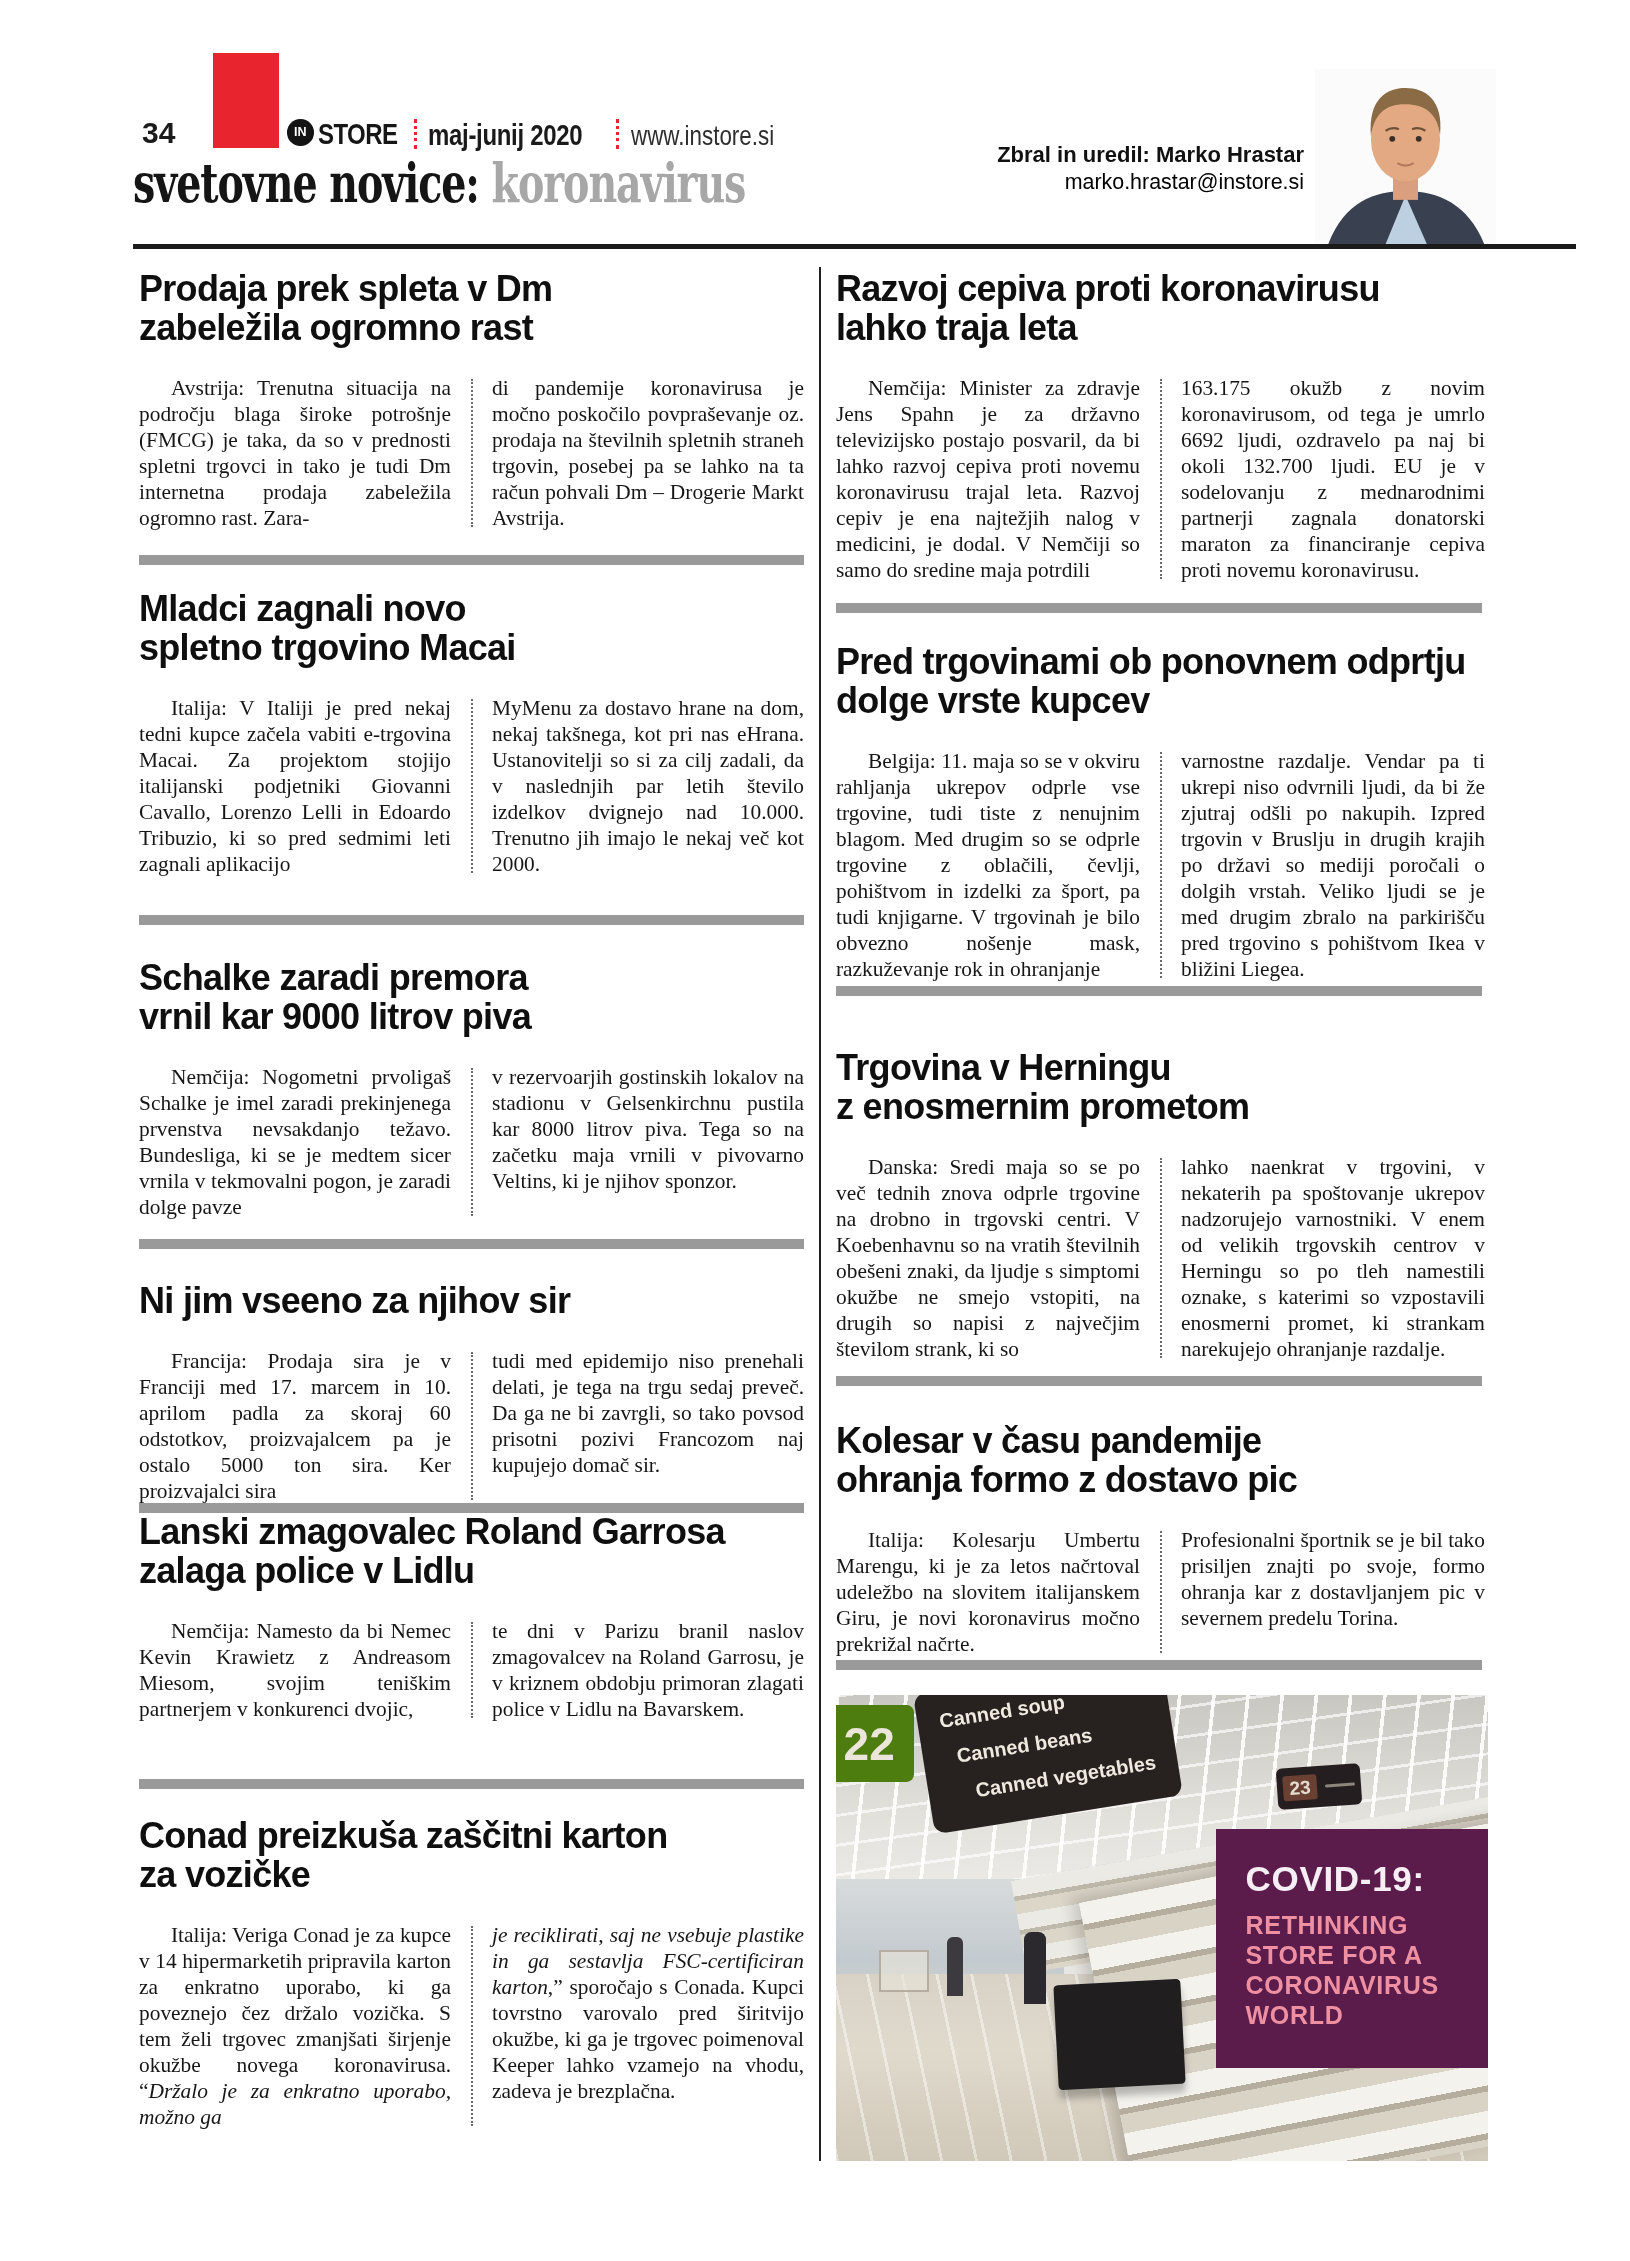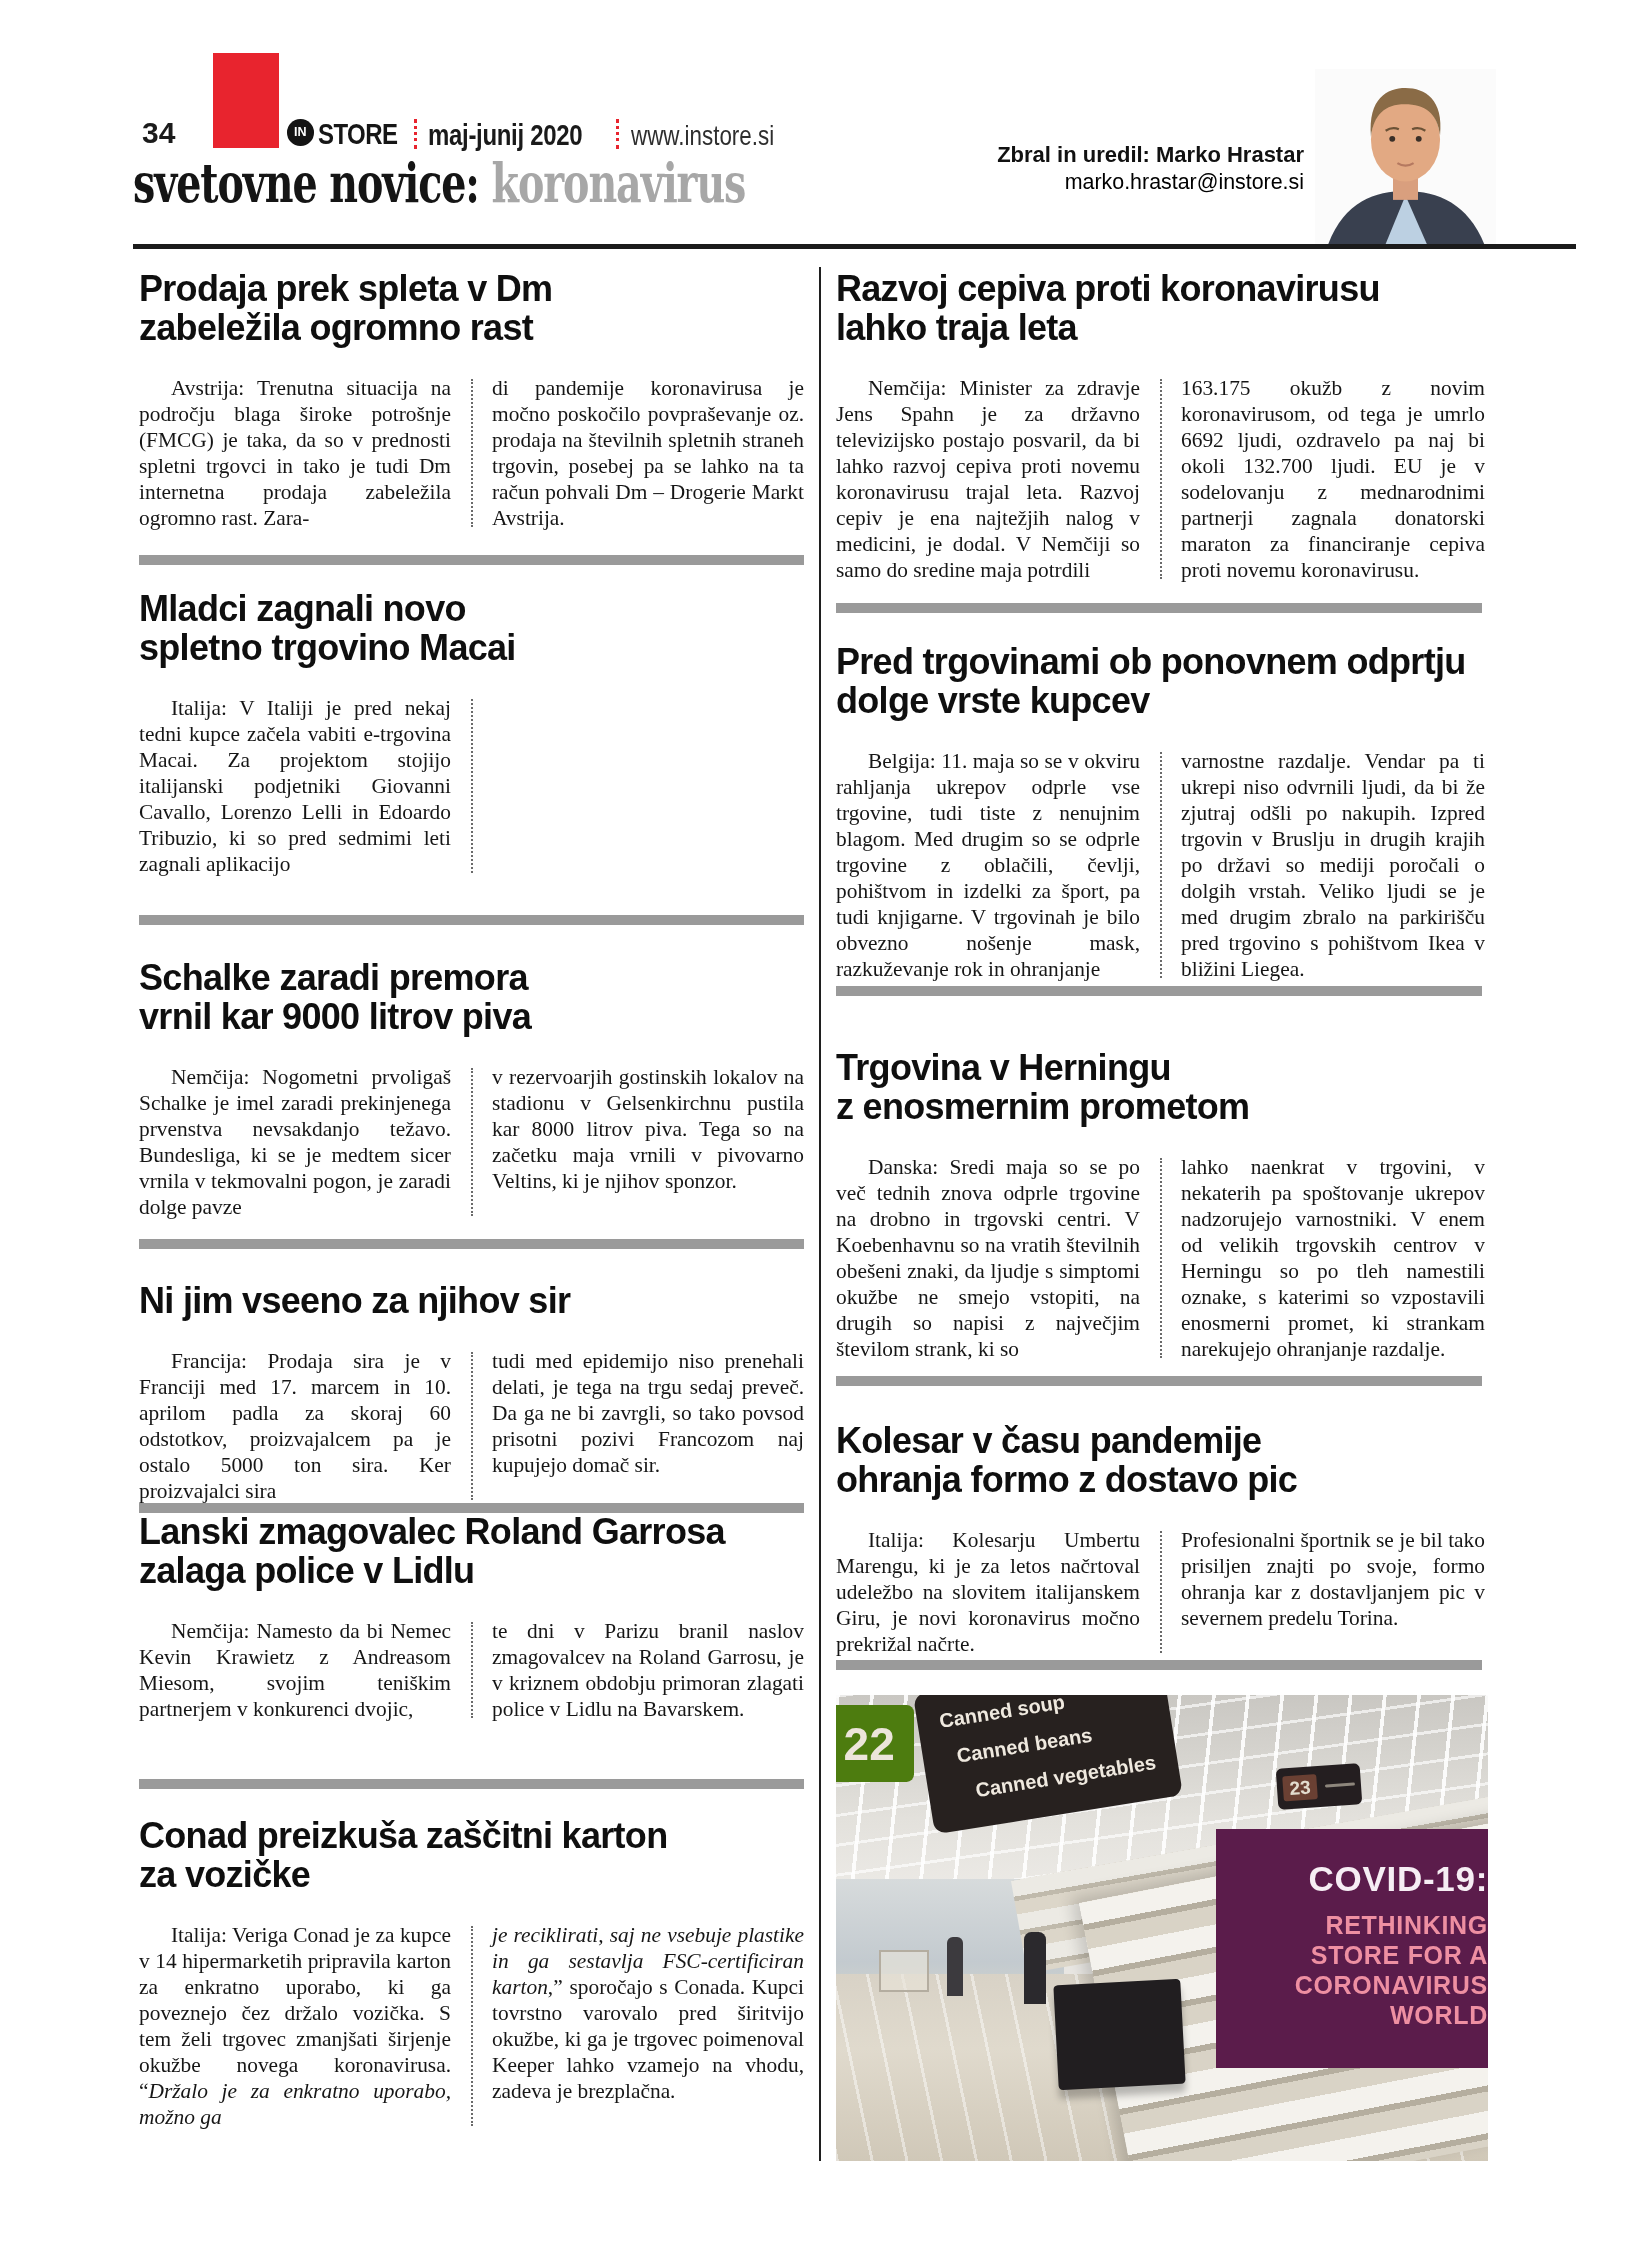--- a/index.html
+++ b/index.html
@@ -80,21 +80,21 @@
       transform:rotate(-9deg);transform-origin:0 0;color:#efe9df;
       font:bold 20px/1.85 "Liberation Sans",sans-serif;padding:11.8px 0 0 22px;box-sizing:border-box;}
   .csign .cl2{margin-left:11.8px;}
   .csign .cl3{margin-left:25px;}
   .sign23{position:absolute;left:441px;top:71px;width:84px;height:41px;background:#241e20;border-radius:5.9px;
       transform:rotate(-4deg);display:flex;align-items:center;gap:7.4px;padding:4.4px 5.9px;box-sizing:border-box;}
   .sign23 .num{background:#6a4033;color:#e3dccf;font:bold 19px "Liberation Sans",sans-serif;
       padding:1.5px 6.6px;border-radius:2.9px;}
   .sign23 .scr{flex:1;height:2.9px;background:#8d867c;border-radius:1.5px;}
   .covid{position:absolute;left:380px;top:134px;width:272px;height:239px;background:#5b1c4b;
-      padding:29.5px 0 0 29.5px;box-sizing:border-box;text-align:right;}
+      padding:29.5px 0 0 29.5px;box-sizing:border-box;}
   .cv-title{font:bold 35px "Liberation Sans",sans-serif;color:#f6eef4;letter-spacing:0.7px;margin-bottom:11.8px;}
   .cv-line{font:bold 25px/30px "Liberation Sans",sans-serif;color:#ee8fa2;letter-spacing:0.7px;}
 </style>
 </head>
 <body>
 
 <div class="page">
 
   <div class="pagenum">34</div>
   <div class="redbox"></div>
@@ -147,20 +147,21 @@
   </section>
 
   <section class="art art-l" style="left:139px;top:589px;width:665px">
     <div class="hl">
       <div>Mladci zagnali novo</div>
       <div>spletno trgovino Macai</div>
     </div>
     <div class="body">
       <p class="c c1"><span class="seg-lead">Italija: </span><span class="seg-n">V Italiji je pred nekaj tedni kupce začela vabiti e-trgovina Macai. Za projektom stojijo italijanski podjetniki </span><span class="seg-b">Giovanni Cavallo</span><span class="seg-n">, </span><span class="seg-b">Lorenzo Lelli</span><span class="seg-n"> in </span><span class="seg-b">Edoardo Tribuzio</span><span class="seg-n">, ki so pred sedmimi leti zagnali aplikacijo</span></p>
       <div class="vd"></div>
+      <p class="c c2"><span class="seg-n">MyMenu za dostavo hrane na dom, nekaj takšnega, kot pri nas eHrana. Ustanovitelji so si za cilj zadali, da v naslednjih par letih število izdelkov dvignejo nad 10.000. Trenutno jih imajo le nekaj več kot 2000.</span></p>
     </div>
   </section>
 
   <section class="art art-l" style="left:139px;top:958px;width:665px">
     <div class="hl">
       <div>Schalke zaradi premora</div>
       <div>vrnil kar 9000 litrov piva</div>
     </div>
     <div class="body">
       <p class="c c1"><span class="seg-lead">Nemčija: </span><span class="seg-n">Nogometni prvoligaš Schalke je imel zaradi prekinjenega prvenstva nevsakdanjo težavo. Bundesliga, ki se je medtem sicer vrnila v tekmovalni pogon, je zaradi dolge pavze</span></p>

